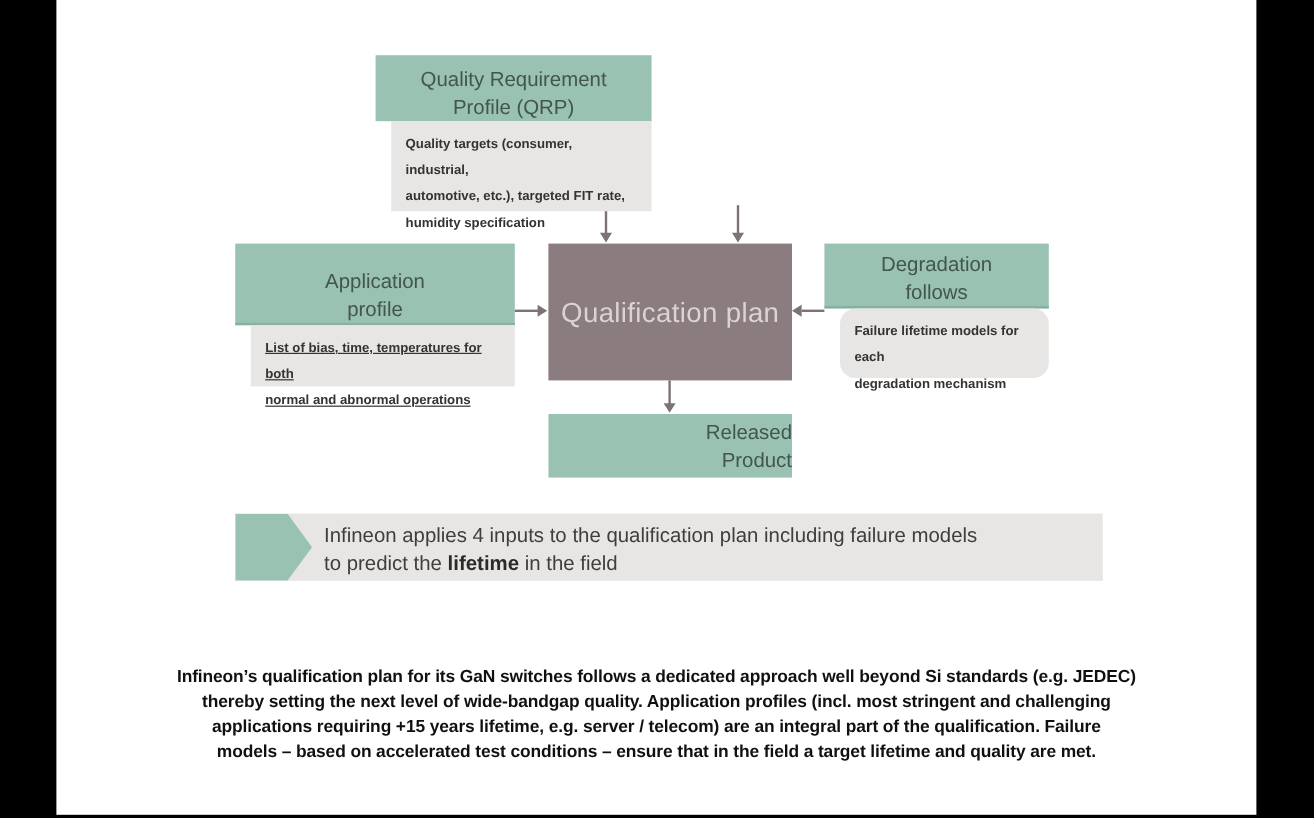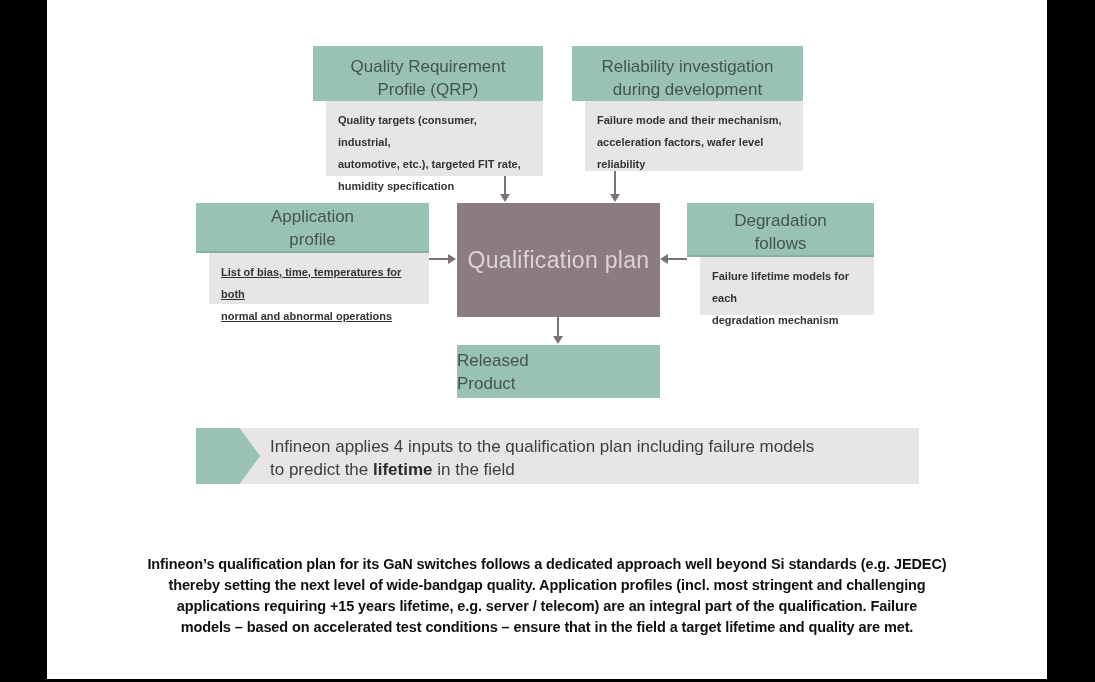--- a/index.html
+++ b/index.html
@@ -28,34 +28,34 @@
   }
 
   
   .qrp{left:313px;top:46px;width:230px;}
   .qrp .head{height:55px;}
   .qrp .body{height:75px;}
   .reliability{left:572px;top:46px;width:231px;}
   .reliability .head{height:55px;}
   .reliability .body{height:70px;}
   .application{left:196px;top:203px;width:233px;}
-  .application .head{height:50px;}
+  .application .head{height:68px;}
   .application .body{height:51px;text-decoration:underline;}
   .degradation{left:687px;top:203px;width:187px;}
   .degradation .head{height:54px;}
-  .degradation .body{height:58px;}
+  .degradation .body{height:58px;border-radius:13px;}
 
   .qualification{
     left:457px;top:203px;width:203px;height:114px;background:#8b7c7f;
     display:flex;align-items:center;justify-content:center;
     color:#ddd3d6;font-size:23px;font-weight:300;letter-spacing:0.3px;
   }
   .released{
     left:457px;top:345px;width:203px;height:53px;background:#9ac2b2;
-    display:flex;flex-direction:column;align-items:flex-start;justify-content:center;
+    display:flex;flex-direction:column;align-items:flex-end;justify-content:center;
     color:#43554f;font-size:17px;line-height:23px;text-align:center;
   }
 
   
   .aline{position:absolute;background:#7d7275;}
   .ahead{position:absolute;width:0;height:0;}
   .ahead.down{border-left:5px solid transparent;border-right:5px solid transparent;border-top:8px solid #7d7275;}
   .ahead.rightp{border-top:5px solid transparent;border-bottom:5px solid transparent;border-left:8px solid #7d7275;}
   .ahead.leftp{border-top:5px solid transparent;border-bottom:5px solid transparent;border-right:8px solid #7d7275;}
 
@@ -94,30 +94,20 @@
       <div>Quality Requirement</div>
       <div>Profile (QRP)</div>
     </div>
     <div class="body">
       <div>Quality targets (consumer, industrial,</div>
       <div>automotive, etc.), targeted FIT rate,</div>
       <div>humidity specification</div>
     </div>
   </div>
 
-  <div class="dbox reliability">
-    <div class="head">
-      <div>Reliability investigation</div>
-      <div>during development</div>
-    </div>
-    <div class="body">
-      <div>Failure mode and their mechanism,</div>
-      <div>acceleration factors, wafer level reliability</div>
-    </div>
-  </div>
 
   <div class="dbox application">
     <div class="head edge">
       <div>Application</div>
       <div>profile</div>
     </div>
     <div class="body">
       <div>List of bias, time, temperatures for both</div>
       <div>normal and abnormal operations</div>
     </div>

